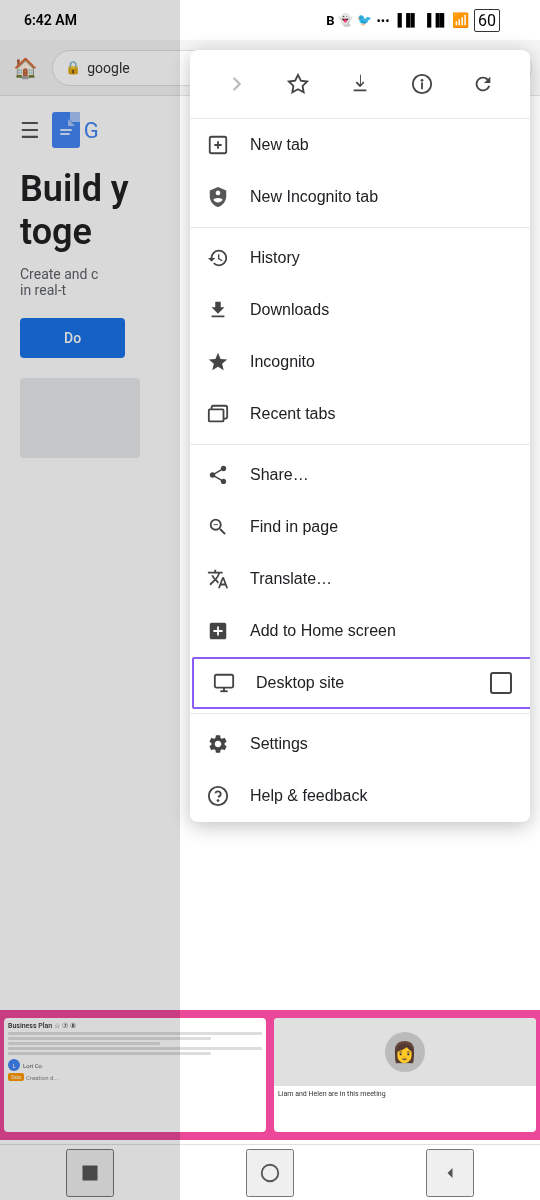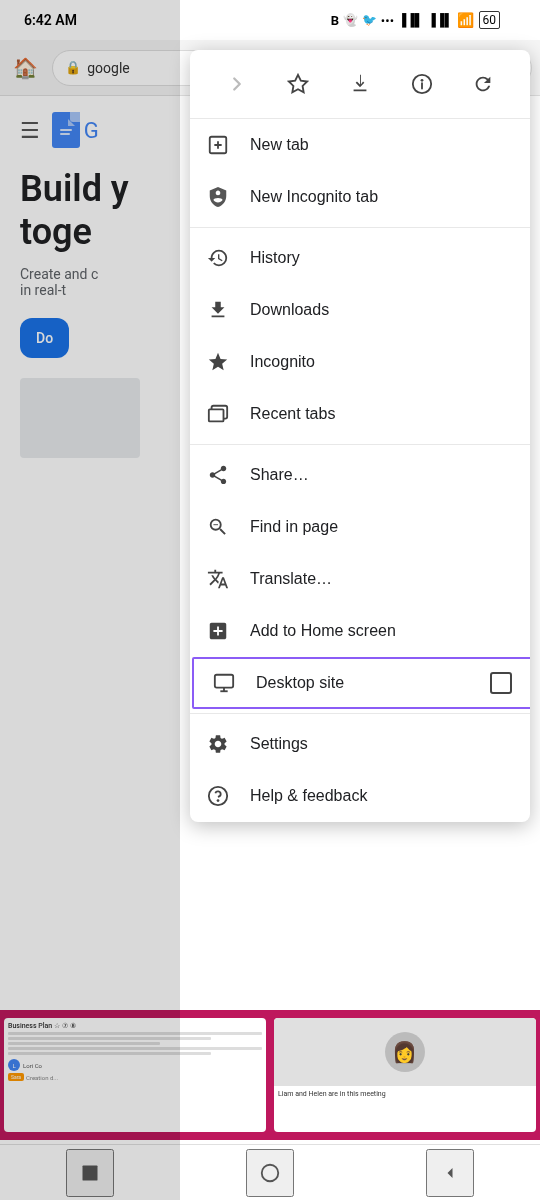--- a/index.html
+++ b/index.html
@@ -128,43 +128,43 @@
     }
     .page-hero-subtitle {
       font-size: 14px;
       color: #5f6368;
       margin-bottom: 20px;
     }
     .cta-button {
       display: inline-block;
       background: #1a73e8;
       color: white;
-      padding: 12px 16px;
-      border-radius: 12px;
+      padding: 12px 44px;
+      border-radius: 4px;
       font-size: 14px;
       font-weight: 500;
     }
     .thumbnail-area {
       display: flex;
       gap: 12px;
       margin-top: 20px;
     }
     .thumb {
       width: 120px; height: 80px;
       background: #e8eaed;
       border-radius: 4px;
     }
 
     
     .bottom-thumbnails {
       position: absolute;
       bottom: 60px;
       left: 0; right: 0;
       height: 130px;
-      background: #be185d;
+      background: #ec4899;
       display: flex;
       gap: 0;
       overflow: hidden;
     }
     .bottom-thumb {
       flex: 1;
       background: #e0e0e0;
       margin: 8px 4px;
       border-radius: 4px;
       overflow: hidden;
@@ -313,21 +313,21 @@
 <div class="status-bar">
   <span class="status-time">6:42 AM</span>
   <div class="status-icons">
     <span style="font-size:13px;font-weight:bold;">B</span>
     <span>👻</span>
     <span>🐦</span>
     <span style="font-size:13px;">•••</span>
     <span style="font-size:12px;">▐▐▌</span>
     <span style="font-size:12px;">▐▐▌</span>
     <span style="font-size:14px;">📶</span>
-    <span style="font-size:12px;border:1.5px solid #333;padding:1px 3px;border-radius:2px;text-align:center;">60</span>
+    <span style="font-size:16px;border:1.5px solid #333;padding:1px 3px;border-radius:2px;text-align:center;">60</span>
   </div>
 </div>
 
 <div class="browser-chrome">
   <button class="nav-btn">🏠</button>
   <div class="url-bar">
     <span style="font-size:13px;">🔒</span>
     <span class="url-bar-text">google</span>
   </div>
 </div>

